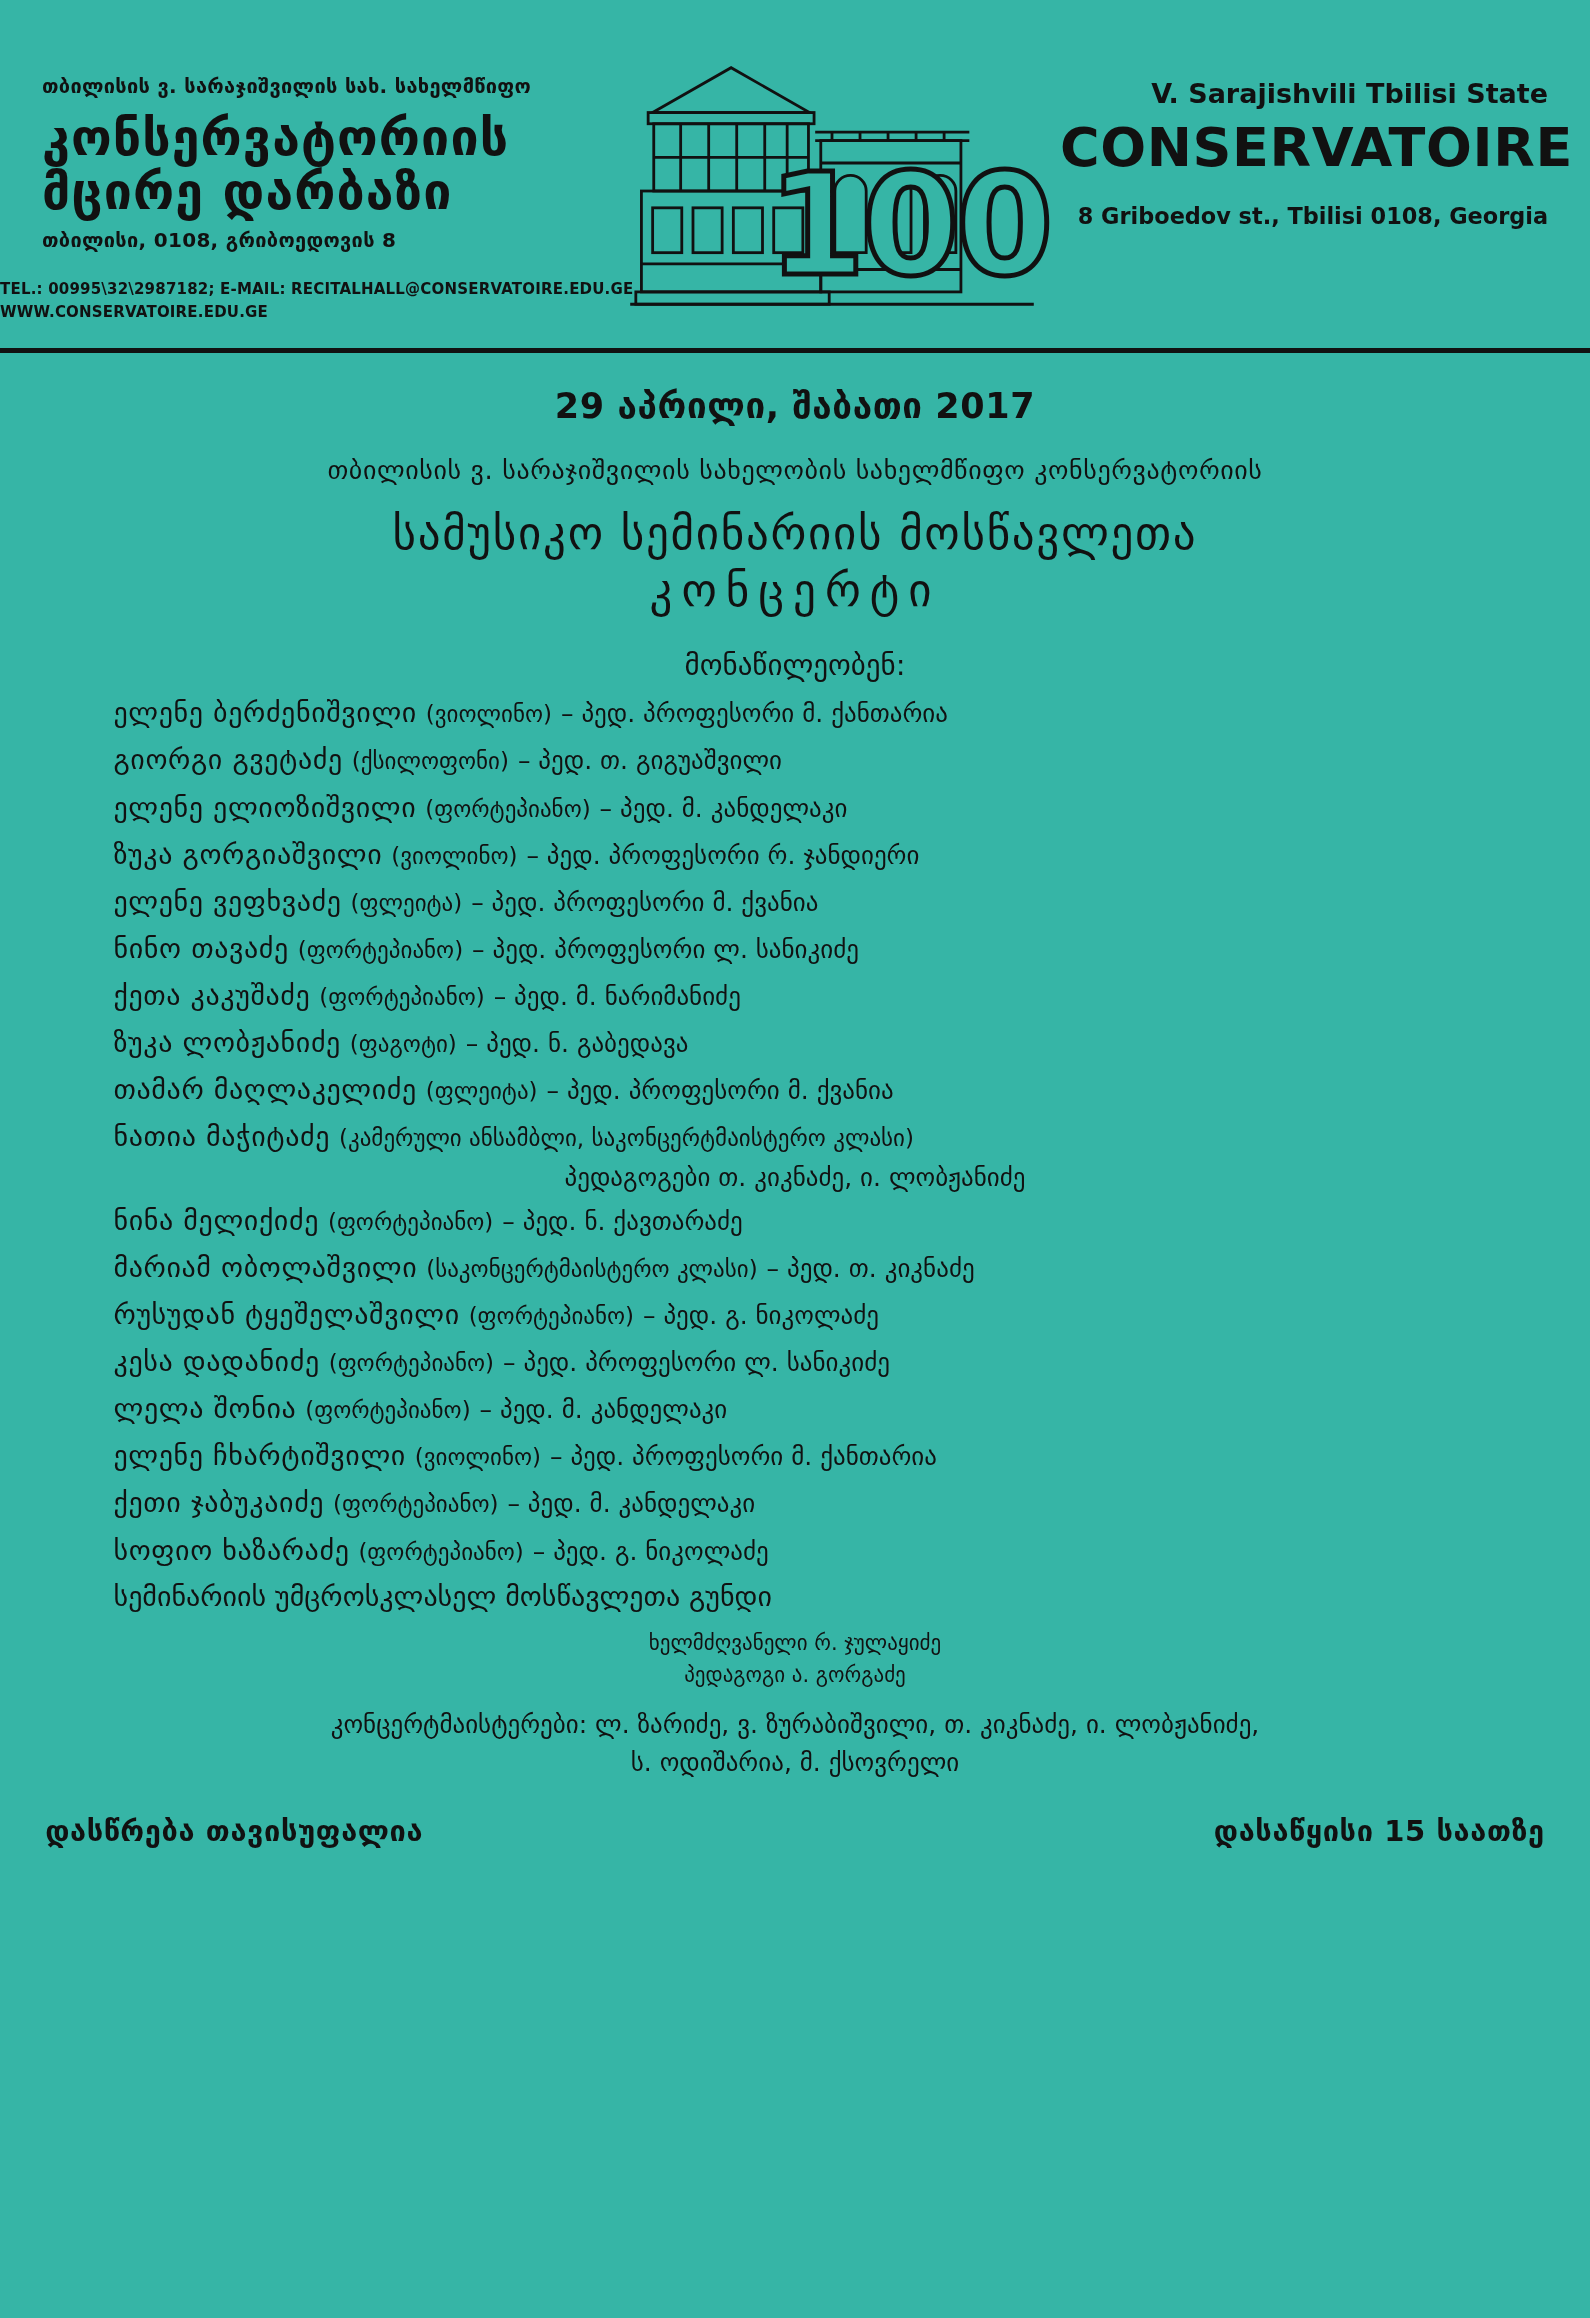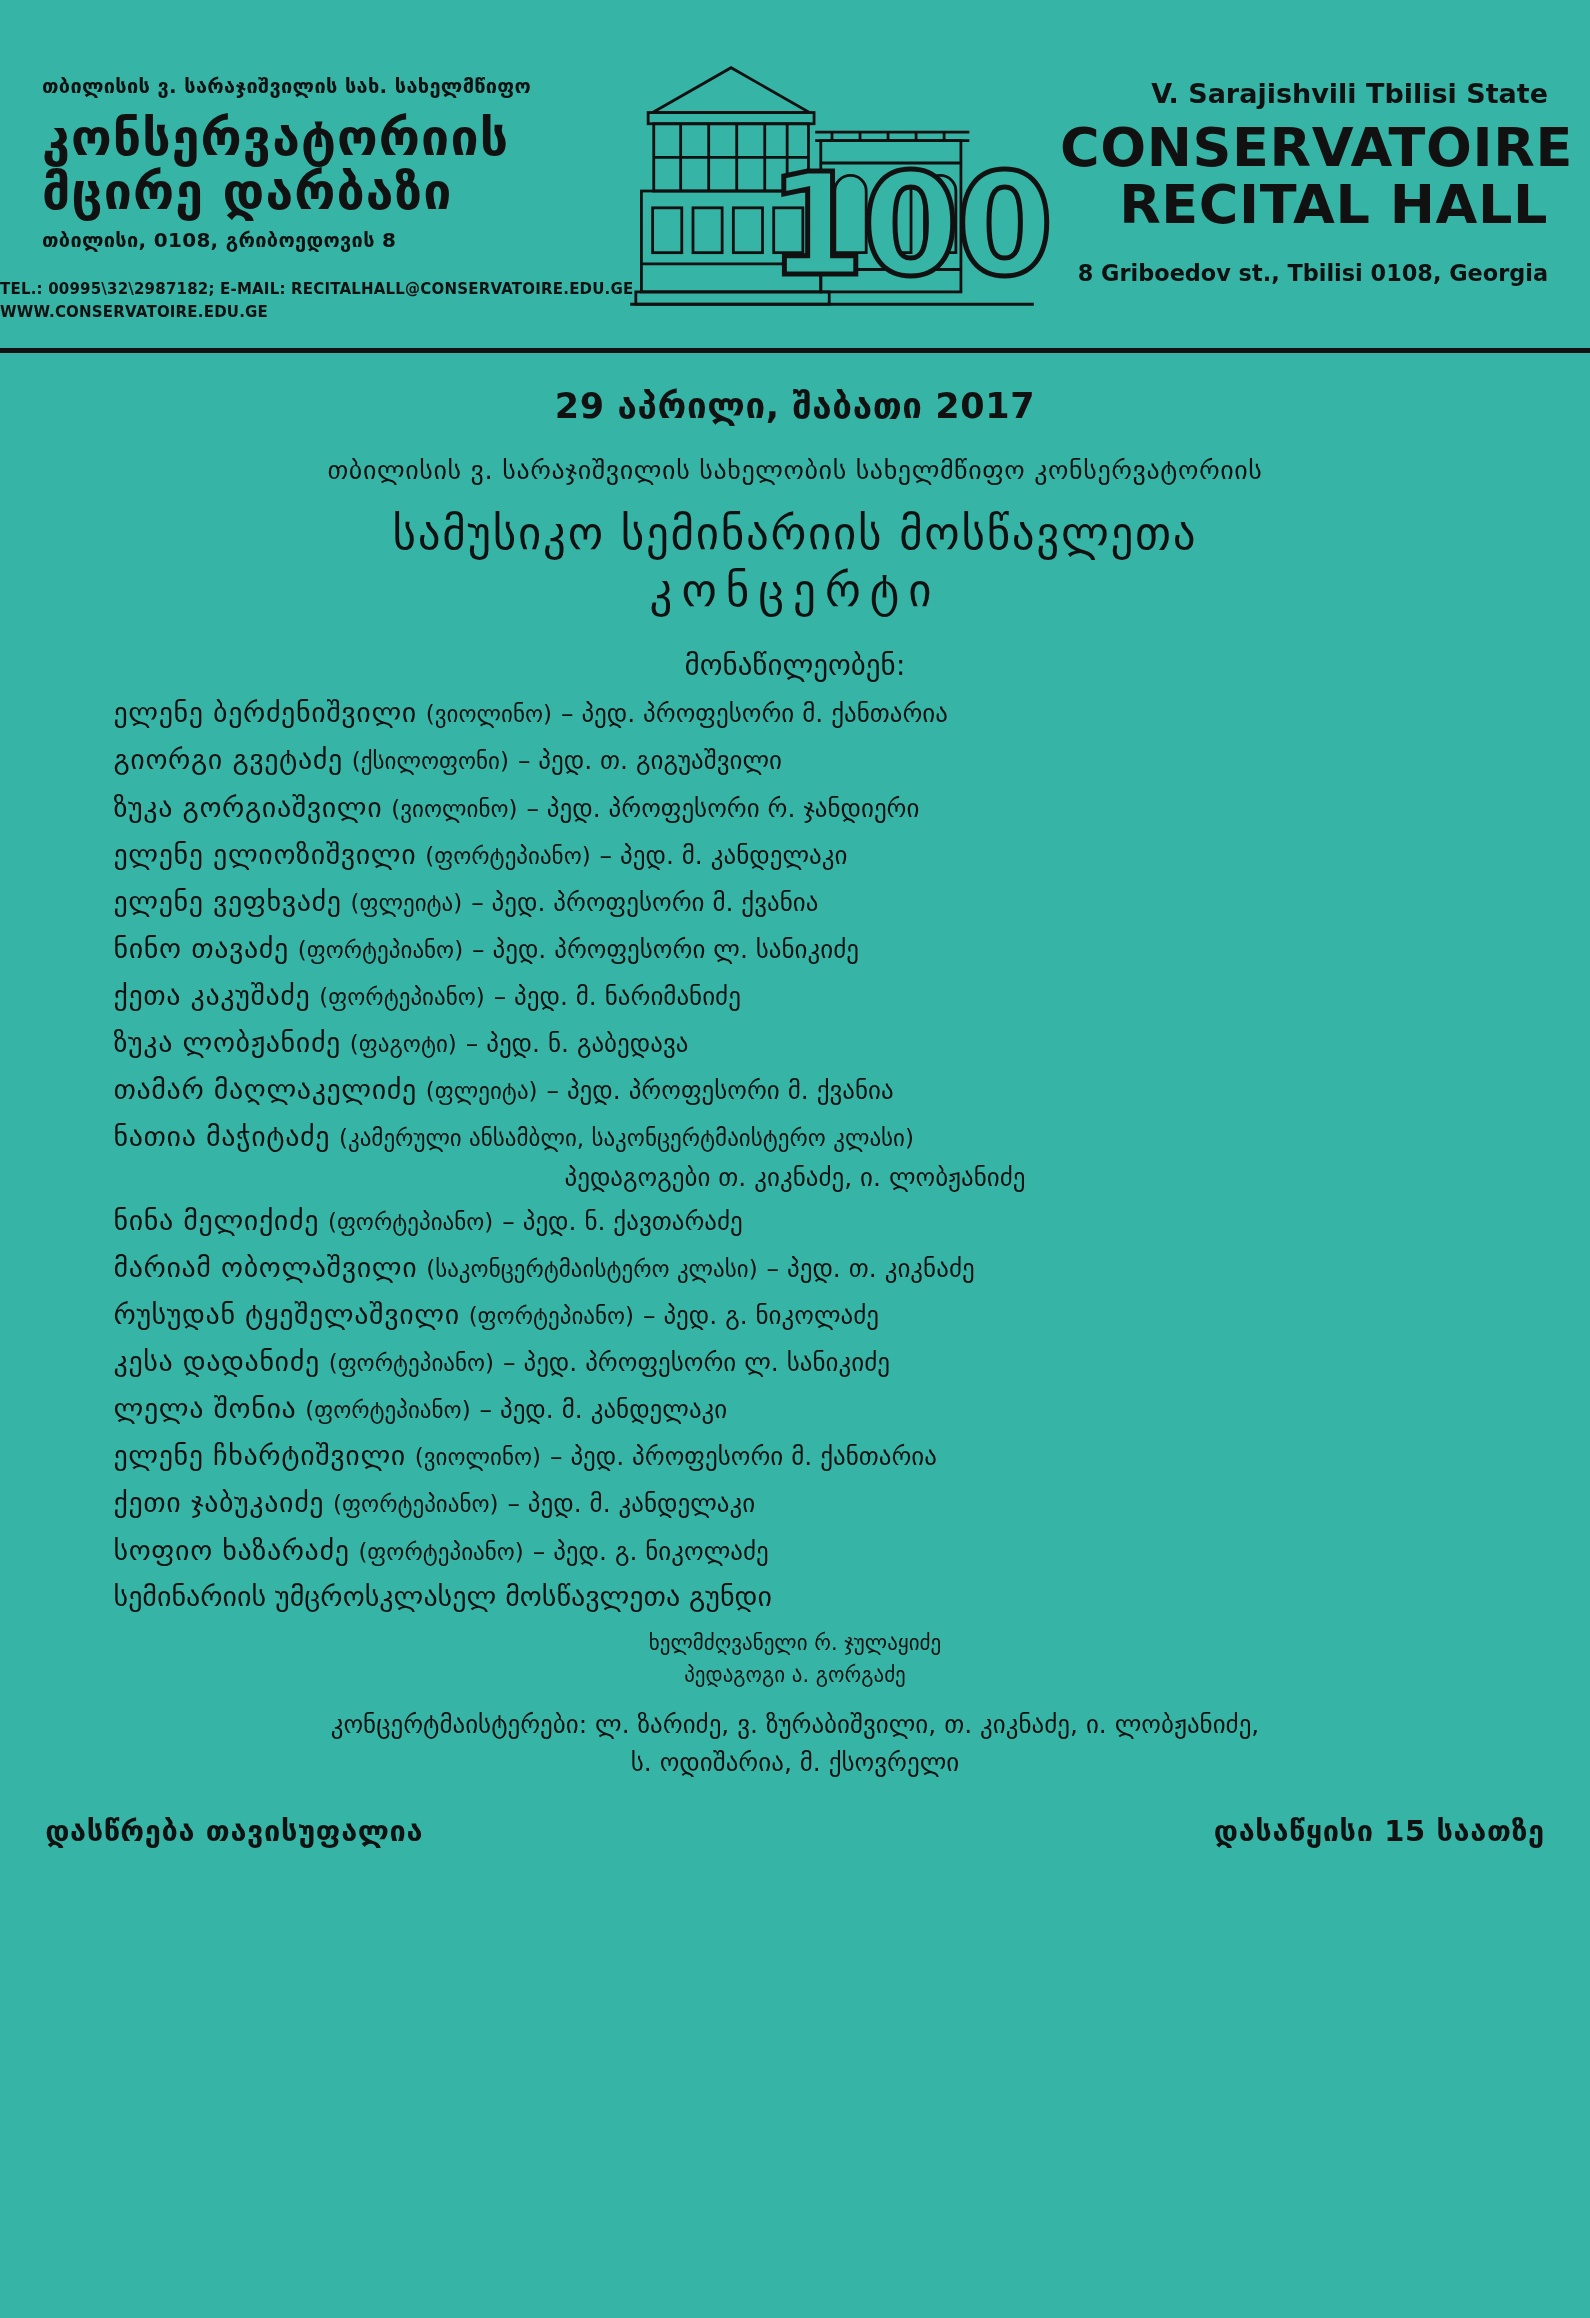--- a/index.html
+++ b/index.html
@@ -267,21 +267,20 @@
               <line x1="20" y1="462" x2="740" y2="462"></line>
             </g>
           </svg>
           <div class="logo-100">100</div>
         </div>
       </div>
 
       <div class="header-right">
         <div class="small-top">V. Sarajishvili Tbilisi State</div>
         <div class="big1">CONSERVATOIRE</div>
-        <div class="big2">RECITAL HALL</div>
         <div class="small-bottom">8 Griboedov st., Tbilisi 0108, Georgia</div>
       </div>
     </div>
 
     <div class="contact">
       <div>TEL.: 00995\32\2987182; E-MAIL: RECITALHALL@CONSERVATOIRE.EDU.GE</div>
       <div>WWW.CONSERVATOIRE.EDU.GE</div>
     </div>
   </div>
 
@@ -300,28 +299,28 @@
         <span class="nm">ელენე ბერძენიშვილი</span>
         <span class="inst">(ვიოლინო)</span>
         <span class="teach">– პედ. პროფესორი მ. ქანთარია</span>
       </div>
       <div class="perf">
         <span class="nm">გიორგი გვეტაძე</span>
         <span class="inst">(ქსილოფონი)</span>
         <span class="teach">– პედ. თ. გიგუაშვილი</span>
       </div>
       <div class="perf">
+        <span class="nm">ელენე ელიოზიშვილი</span>
+        <span class="inst">(ფორტეპიანო)</span>
+        <span class="teach">– პედ. მ. კანდელაკი</span>
+      </div>
+      <div class="perf">
         <span class="nm">ზუკა გორგიაშვილი</span>
         <span class="inst">(ვიოლინო)</span>
         <span class="teach">– პედ. პროფესორი რ. ჯანდიერი</span>
-      </div>
-      <div class="perf">
-        <span class="nm">ელენე ელიოზიშვილი</span>
-        <span class="inst">(ფორტეპიანო)</span>
-        <span class="teach">– პედ. მ. კანდელაკი</span>
       </div>
       <div class="perf">
         <span class="nm">ელენე ვეფხვაძე</span>
         <span class="inst">(ფლეიტა)</span>
         <span class="teach">– პედ. პროფესორი მ. ქვანია</span>
       </div>
       <div class="perf">
         <span class="nm">ნინო თავაძე</span>
         <span class="inst">(ფორტეპიანო)</span>
         <span class="teach">– პედ. პროფესორი ლ. სანიკიძე</span>

